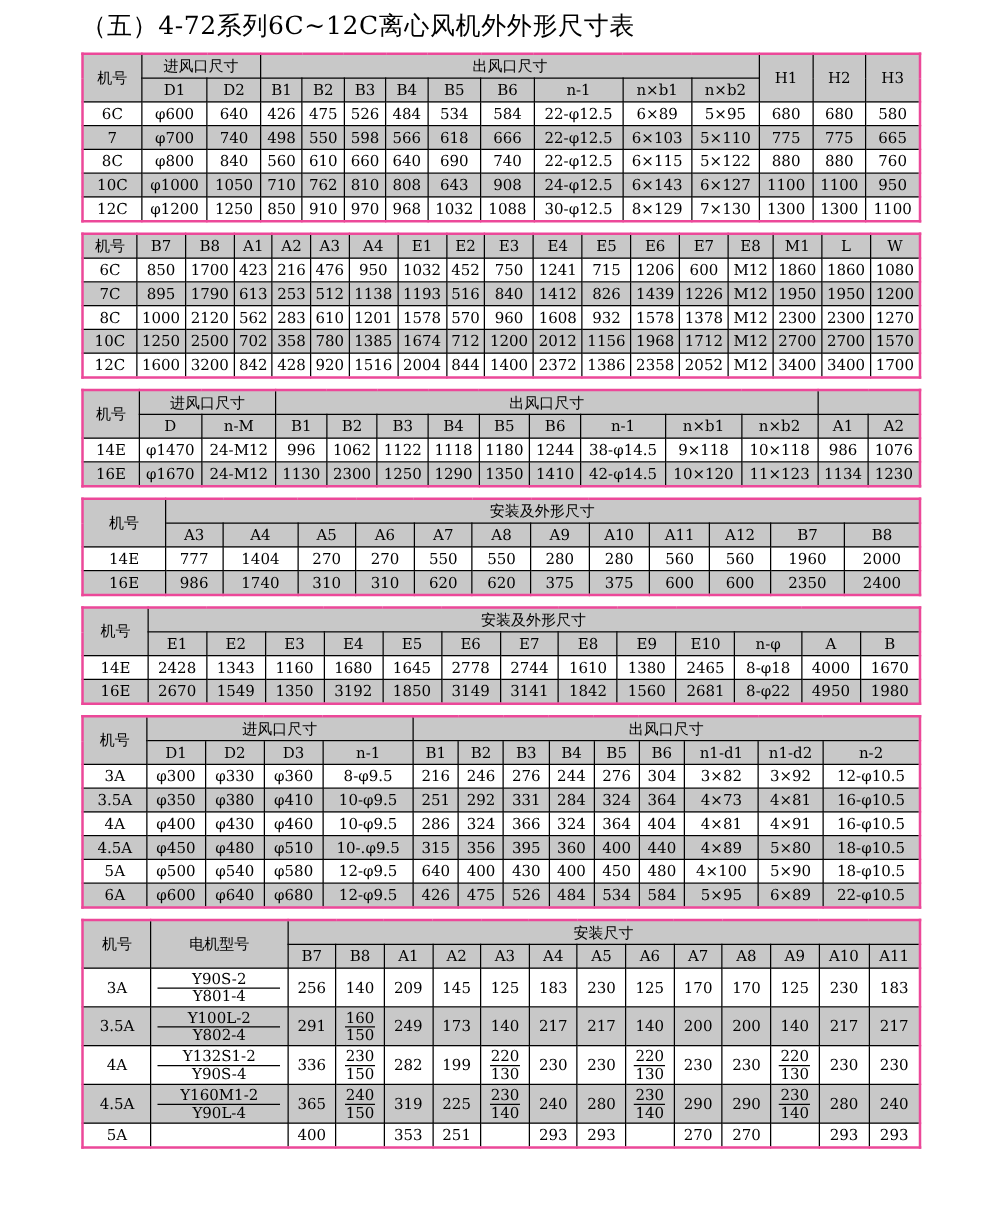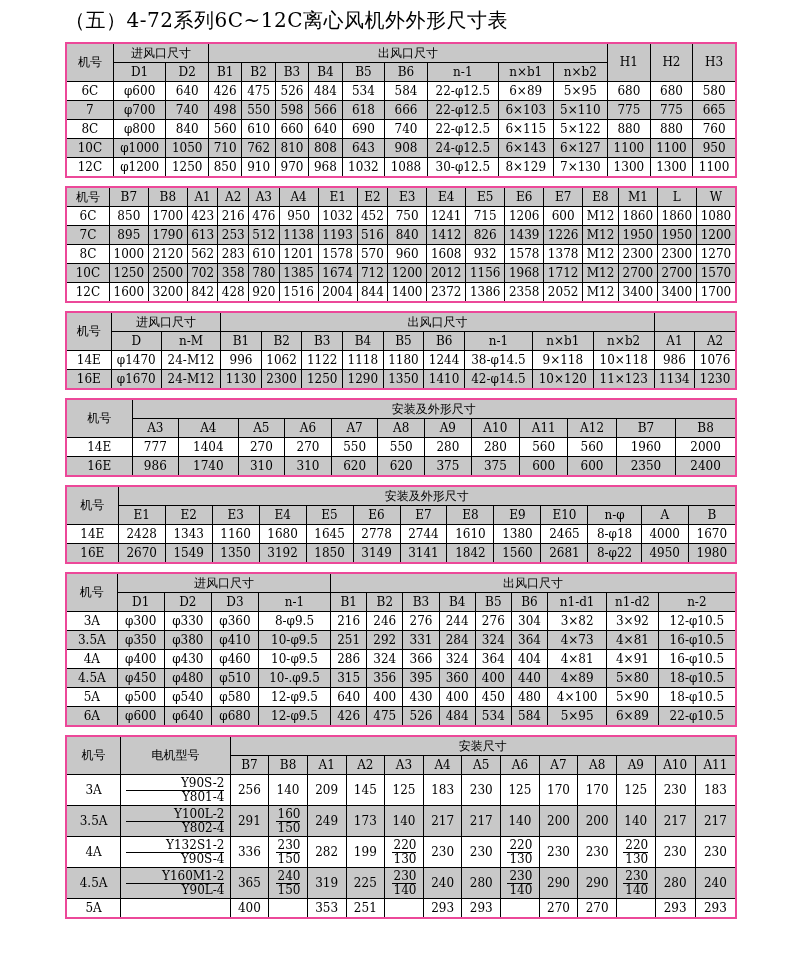--- a/index.html
+++ b/index.html
@@ -4,21 +4,21 @@
 <style>
   html,body{margin:0;padding:0;background:#fff;}
   body{width:800px;height:969px;overflow:hidden;font-family:"DejaVu Serif","Liberation Serif",serif;color:#000;}
   .page{padding:4px 63px 0 65px;}
   h2.sec-title{font-size:20px;font-weight:normal;margin:3px 0 8px 0;letter-spacing:.5px;white-space:nowrap;}
   table.dim{border-collapse:collapse;width:100%;border:2px solid #ec4899;margin:0 0 8px 0;font-size:12px;table-layout:auto;}
   table.dim th,table.dim td{border:1px solid #000;text-align:center;vertical-align:middle;padding:1.5px 2px;line-height:15px;font-weight:normal;white-space:nowrap;}
   table.dim thead th{background:#c8c8c8;}
   table.dim tbody tr:nth-child(even) td{background:#c8c8c8;}
   table.dim td:first-child{min-width:34px;text-align:center;}
-  .stack-part{display:block;width:74%;margin:0 auto;line-height:13px;text-align:right;}
+  .stack-part{display:block;width:74%;margin:0 auto;line-height:13px;}
   .stack-part.top{border-bottom:1px solid #000;}
   .t-2-1 th,.t-2-1 td{line-height:13px;}
   .t-2-1 td.c1 .stack-part{width:94%;}
   .t-2-1 td.c1{min-width:74px;}
 </style>
 </head>
 <body>
 
 <div class="page">
   <section>

